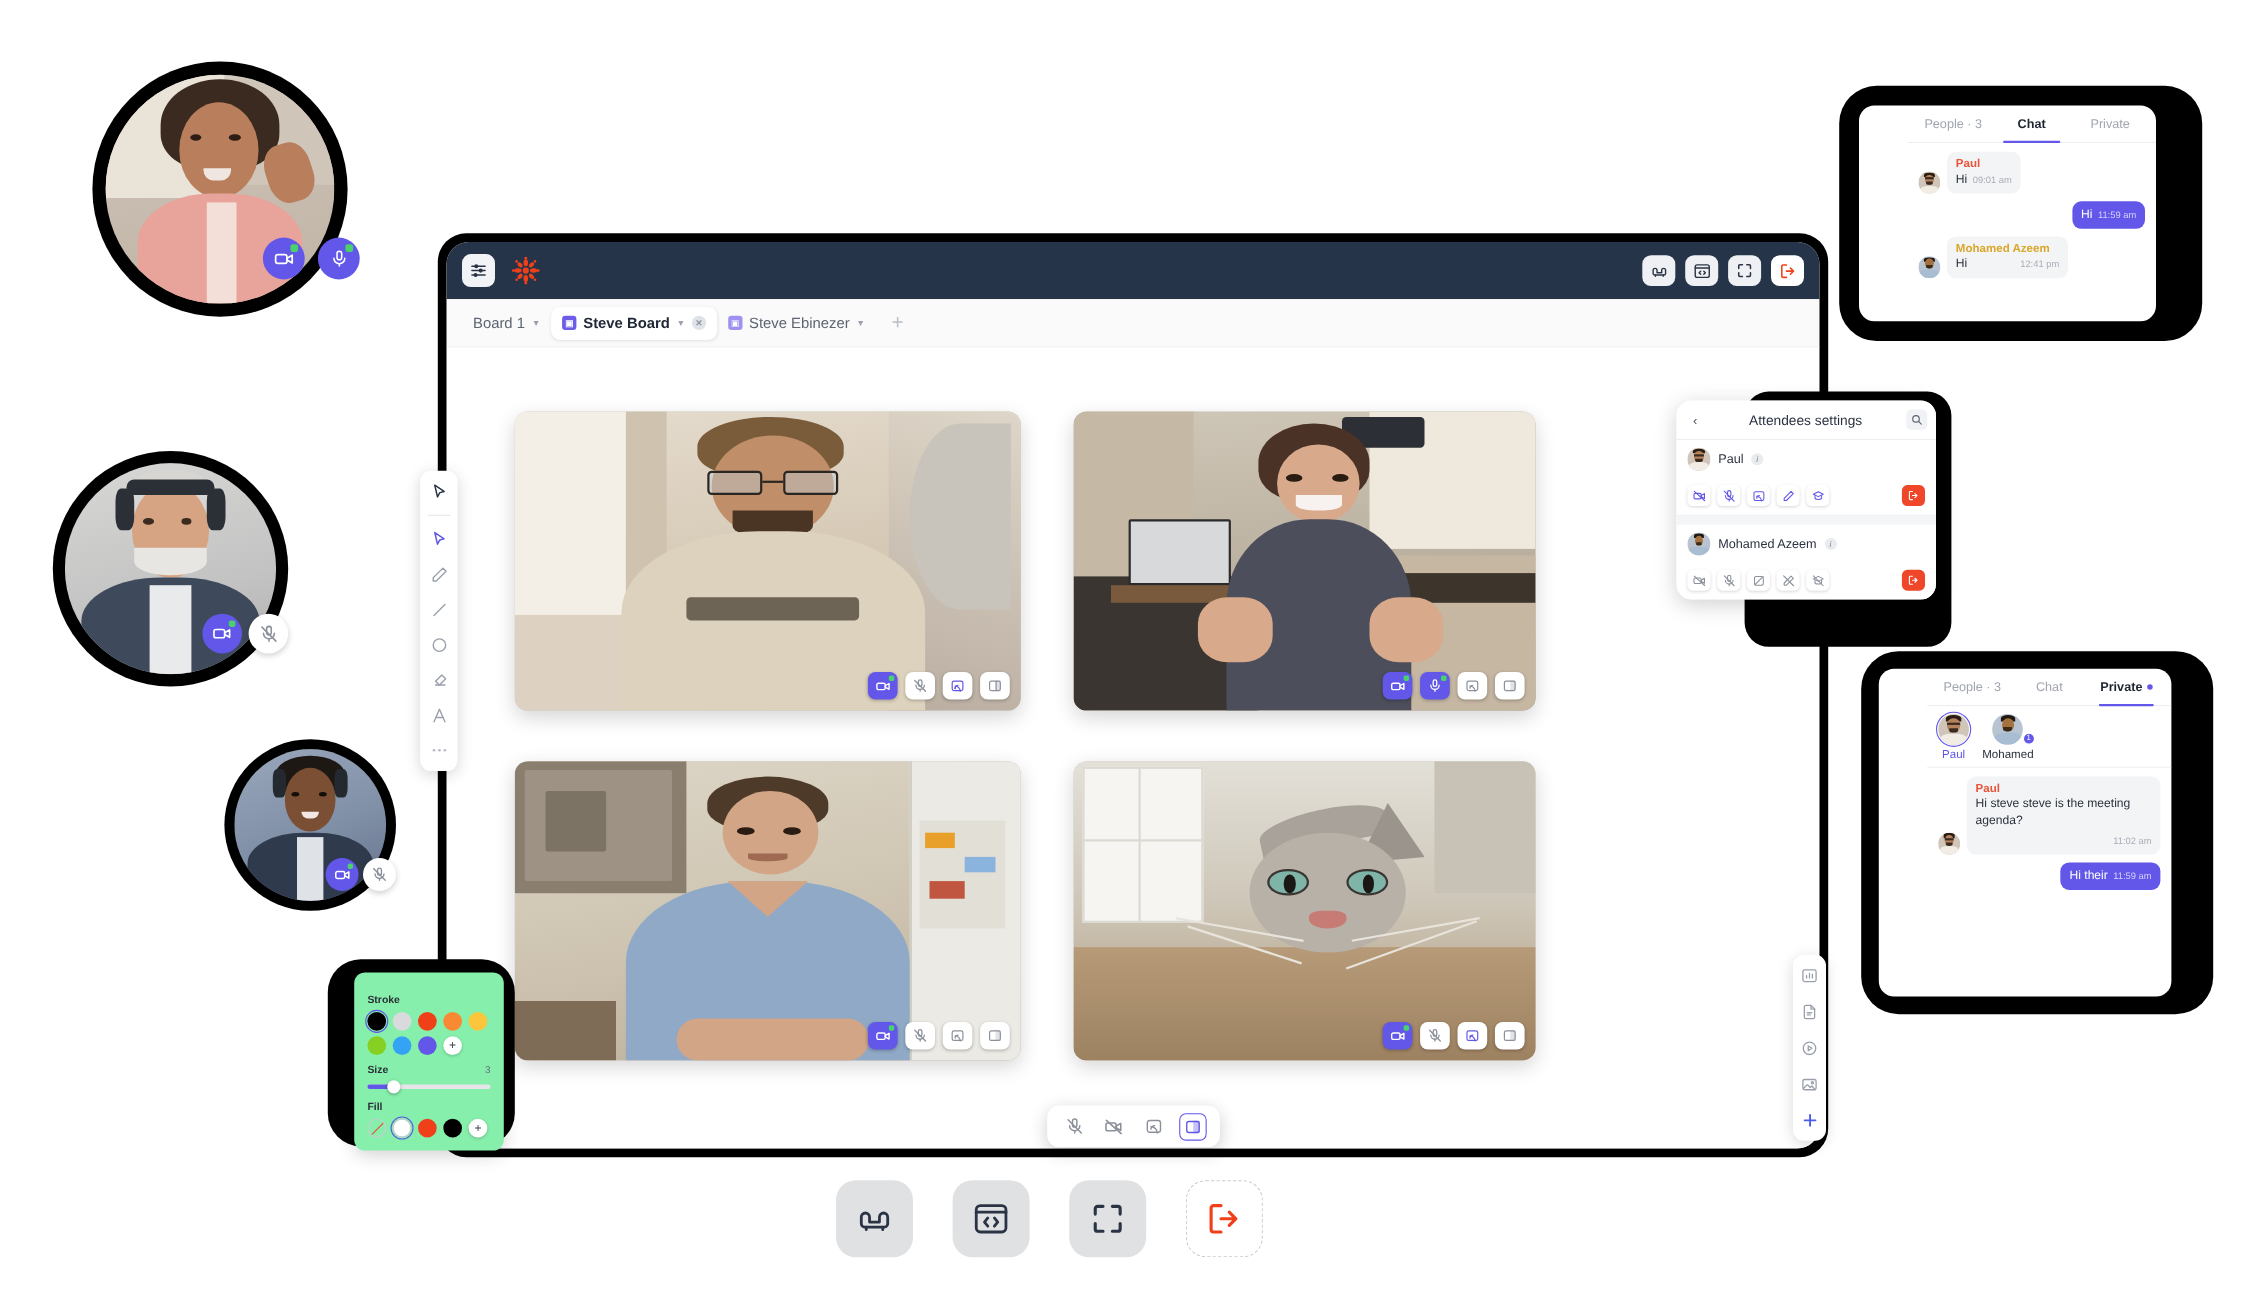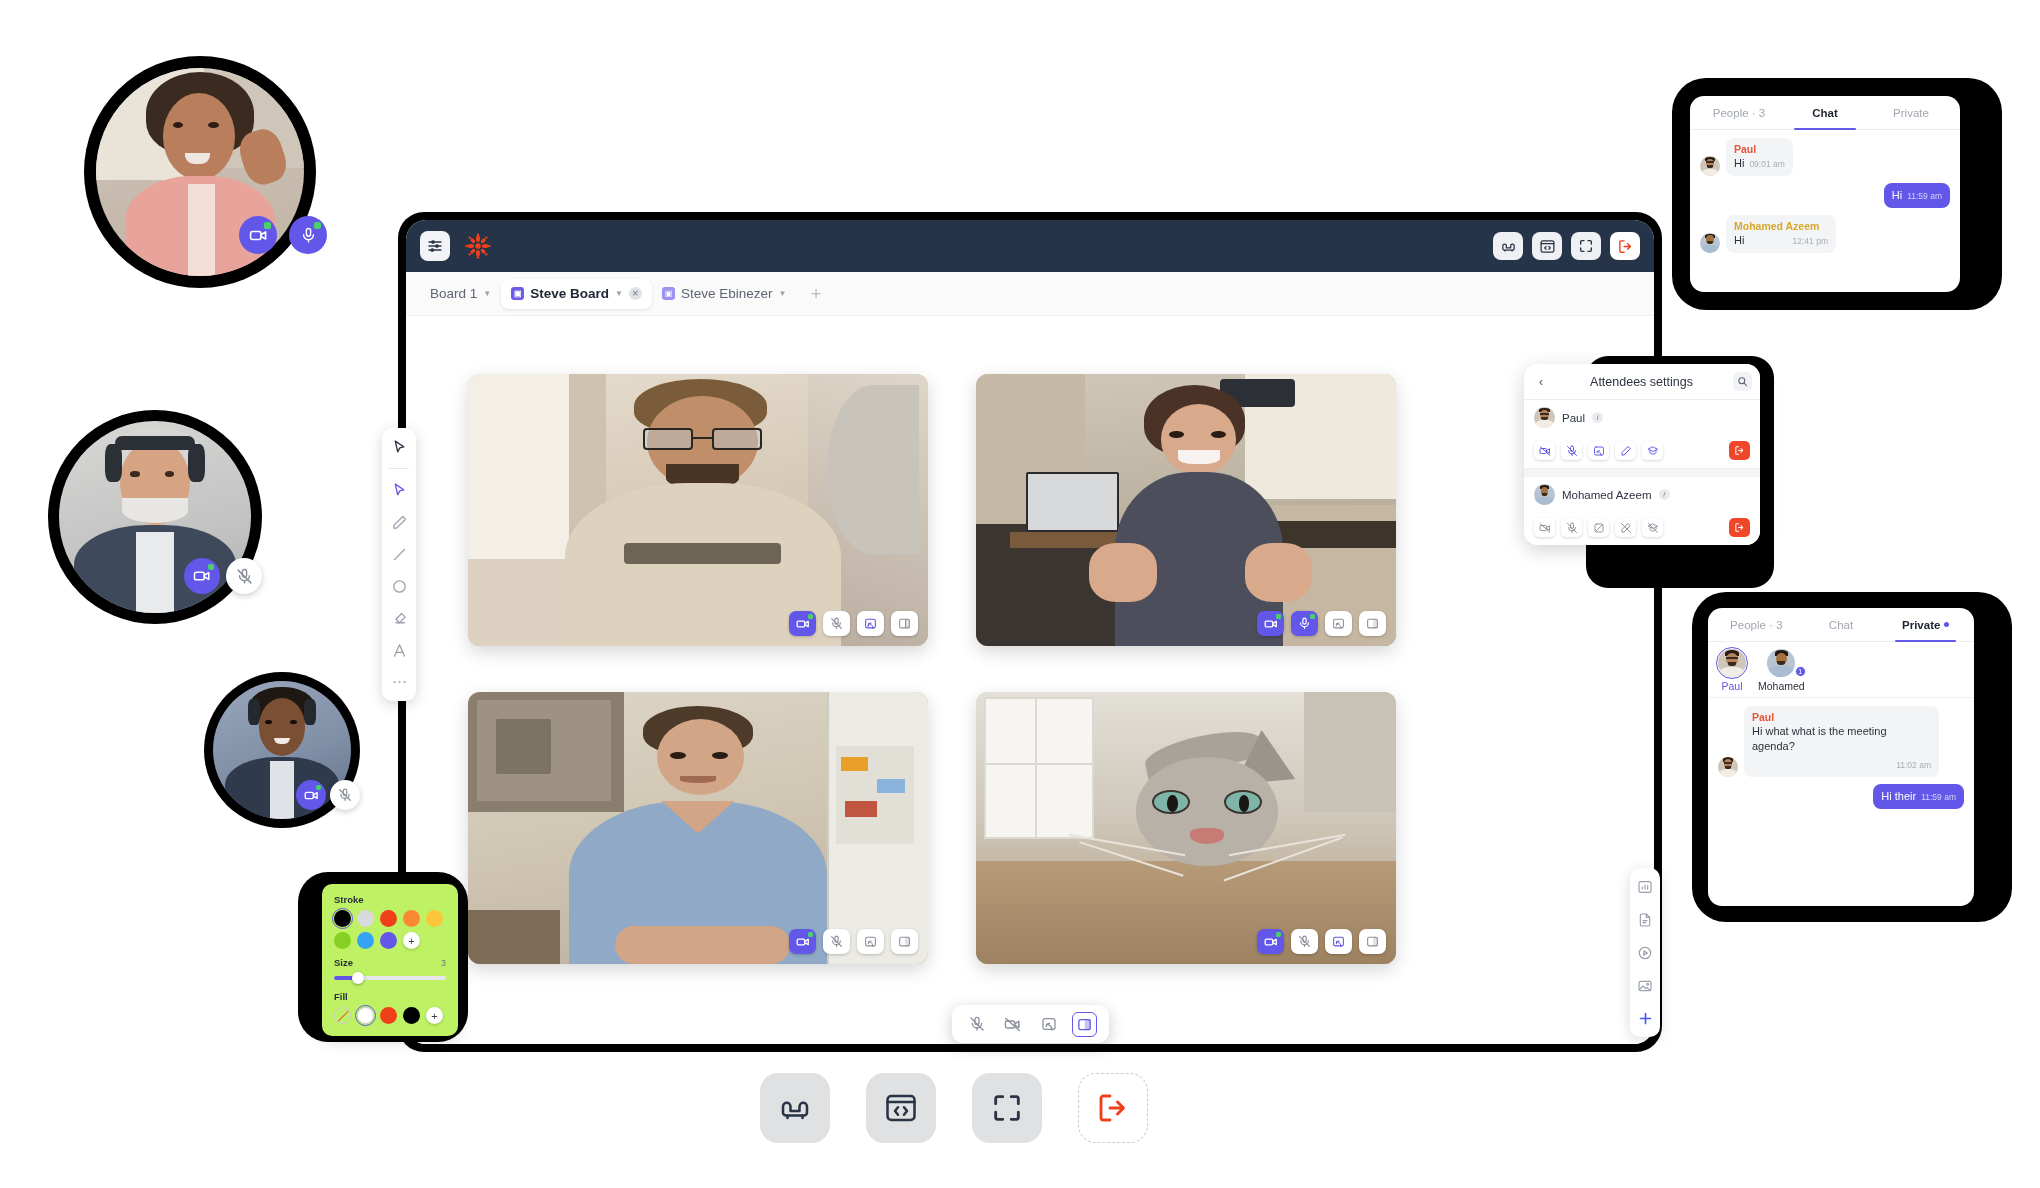--- a/index.html
+++ b/index.html
@@ -106,21 +106,21 @@
     z-index: 40;
   }
   #tool-rail .trow { width: 22px; height: 22px;
     display: flex; align-items: center; justify-content: center; }
   #tool-rail .sep { width: 20px; height: 1px; background: #e7e7ea; }
 
   
   #stroke-panel-wrap { left: 298px; top: 872px; width: 170px; height: 170px; }
   #stroke-panel {
     position: absolute; left: 24px; top: 12px; width: 136px;
-    background: #bef264; border-radius: 10px; padding: 10px 12px 12px;
+    background: #86efac; border-radius: 10px; padding: 20px 12px 12px;
     box-shadow: 0 4px 16px rgba(0,0,0,.18);
   }
   .sp-label { font-size: 9.5px; color: #2b2f38; font-weight: 700; margin-bottom: 5px; }
   .sw-row { display: flex; gap: 6px; margin-bottom: 5px; }
   .sw { width: 17px; height: 17px; border-radius: 50%; }
   .sw.sel { outline: 1.6px solid #6257e8; outline-offset: 1.6px; }
   .sw.plus { background: #fff; box-shadow: 0 1px 3px rgba(0,0,0,.22);
     display: flex; align-items: center; justify-content: center;
     color: #3b3f4a; font-size: 11px; }
   .sp-head { display: flex; justify-content: space-between; align-items: baseline; }
@@ -196,21 +196,21 @@
     box-shadow: 0 1px 3px rgba(0,0,0,.16);
     display: flex; align-items: center; justify-content: center; }
   .att-actions .leave { margin-left: auto; background: #f0472b;
     border-radius: 5px; }
   .att-gap { height: 8px; background: #f4f5f7; }
 
   
   .chatwrap { position: absolute; }
   .chatblack { position: absolute; inset: 0; background: #000; border-radius: 34px; }
   .chatcard { position: absolute; background: #fff; border-radius: 14px;
-    overflow: hidden; }
+    overflow: hidden; padding-left: 44px; }
   .chat-tabs { display: flex; height: 34px; border-bottom: 1px solid #edeef1;
     padding: 0 6px; }
   .chat-tabs .ct { flex: 1; display: flex; align-items: center;
     justify-content: center; font-size: 11.5px; color: #a0a5b0;
     position: relative; gap: 4px; }
   .chat-tabs .ct.active { color: #1f2631; font-weight: 600; }
   .chat-tabs .ct.active::after { content:''; position: absolute;
     left: 14%; right: 14%; bottom: -1px; height: 2.5px;
     background: #6257e8; border-radius: 2px; }
   .ct .reddot { width: 5px; height: 5px; border-radius: 50%; background: #6257e8; }
@@ -1060,21 +1060,21 @@
             <div class="ph" style="background:#cfc5b8;">
               <div style="position:absolute;left:26%;top:4%;width:48%;height:22%;background:#2a1d14;border-radius:50% 50% 0 0;"></div>
               <div style="position:absolute;left:30%;top:14%;width:40%;height:46%;border-radius:50%;background:#b5825c;"></div>
               <div style="position:absolute;left:28%;top:28%;width:44%;height:8%;background:#3a2b20;"></div>
               <div style="position:absolute;left:34%;top:46%;width:32%;height:16%;border-radius:0 0 50% 50%;background:#3a2b20;"></div>
               <div style="position:absolute;left:8%;top:64%;width:84%;height:36%;border-radius:40% 40% 0 0;background:#f1ece4;"></div>
             </div>
           </div>
           <div class="bub" style="max-width:195px;">
             <div class="who" style="color:#e8553a">Paul</div>
-            <div class="tx">Hi what what is the meeting agenda?</div>
+            <div class="tx">Hi steve steve is the meeting agenda?</div>
             <div style="text-align:right;"><span class="tm">11:02 am</span></div>
           </div>
         </div>
 
         <div class="msg-row me">
           <div class="bub mine">
             <div class="line">
               <span class="tx">Hi their</span>
               <span class="tm">11:59 am</span>
             </div>

